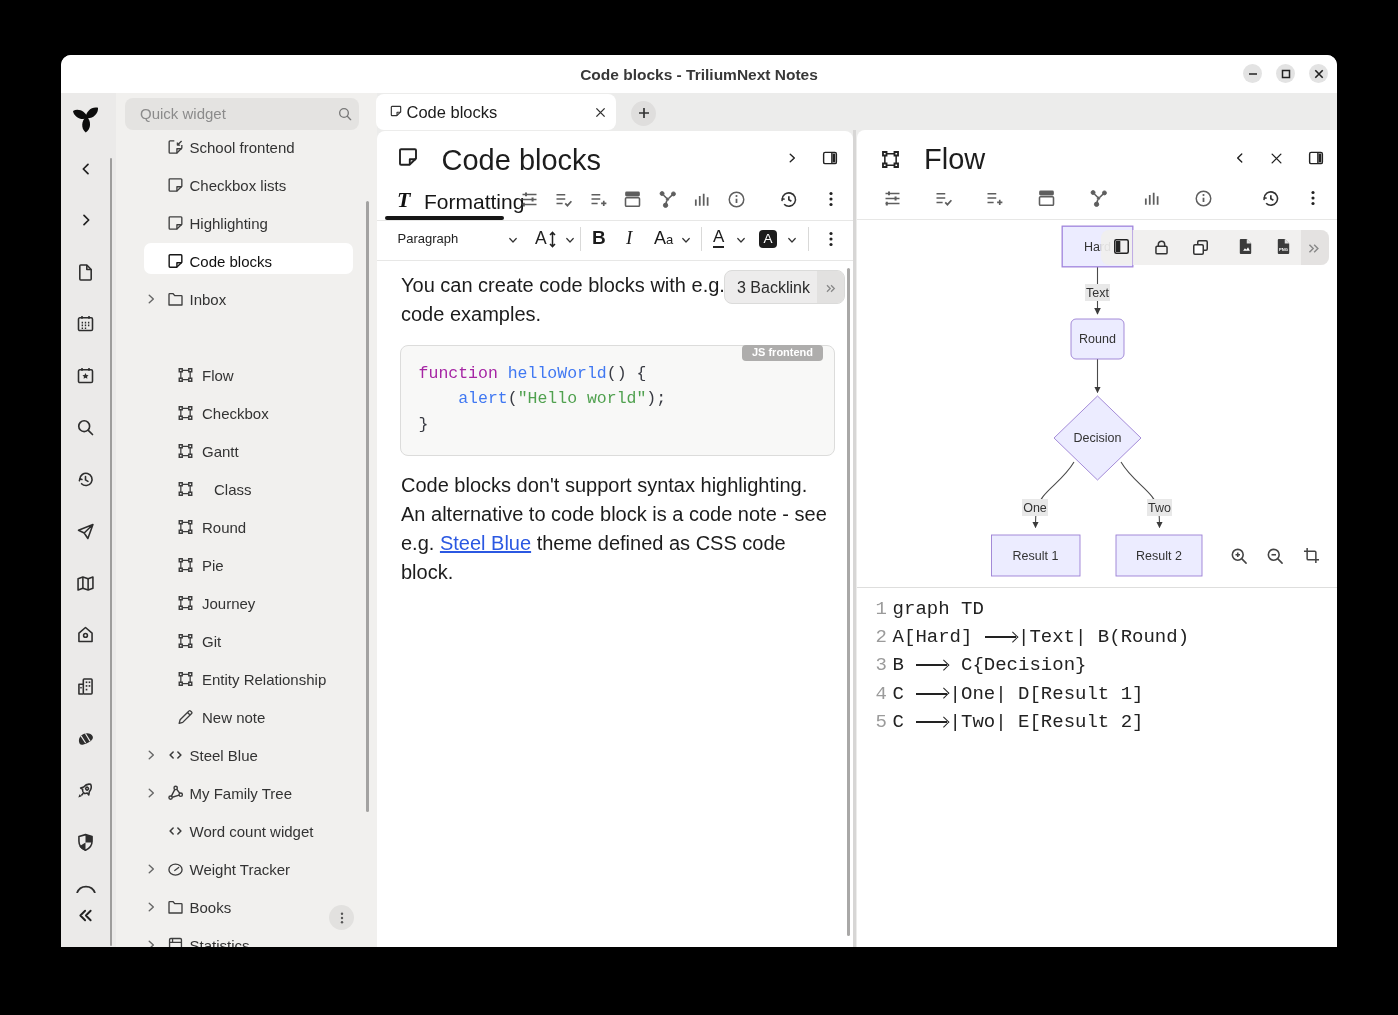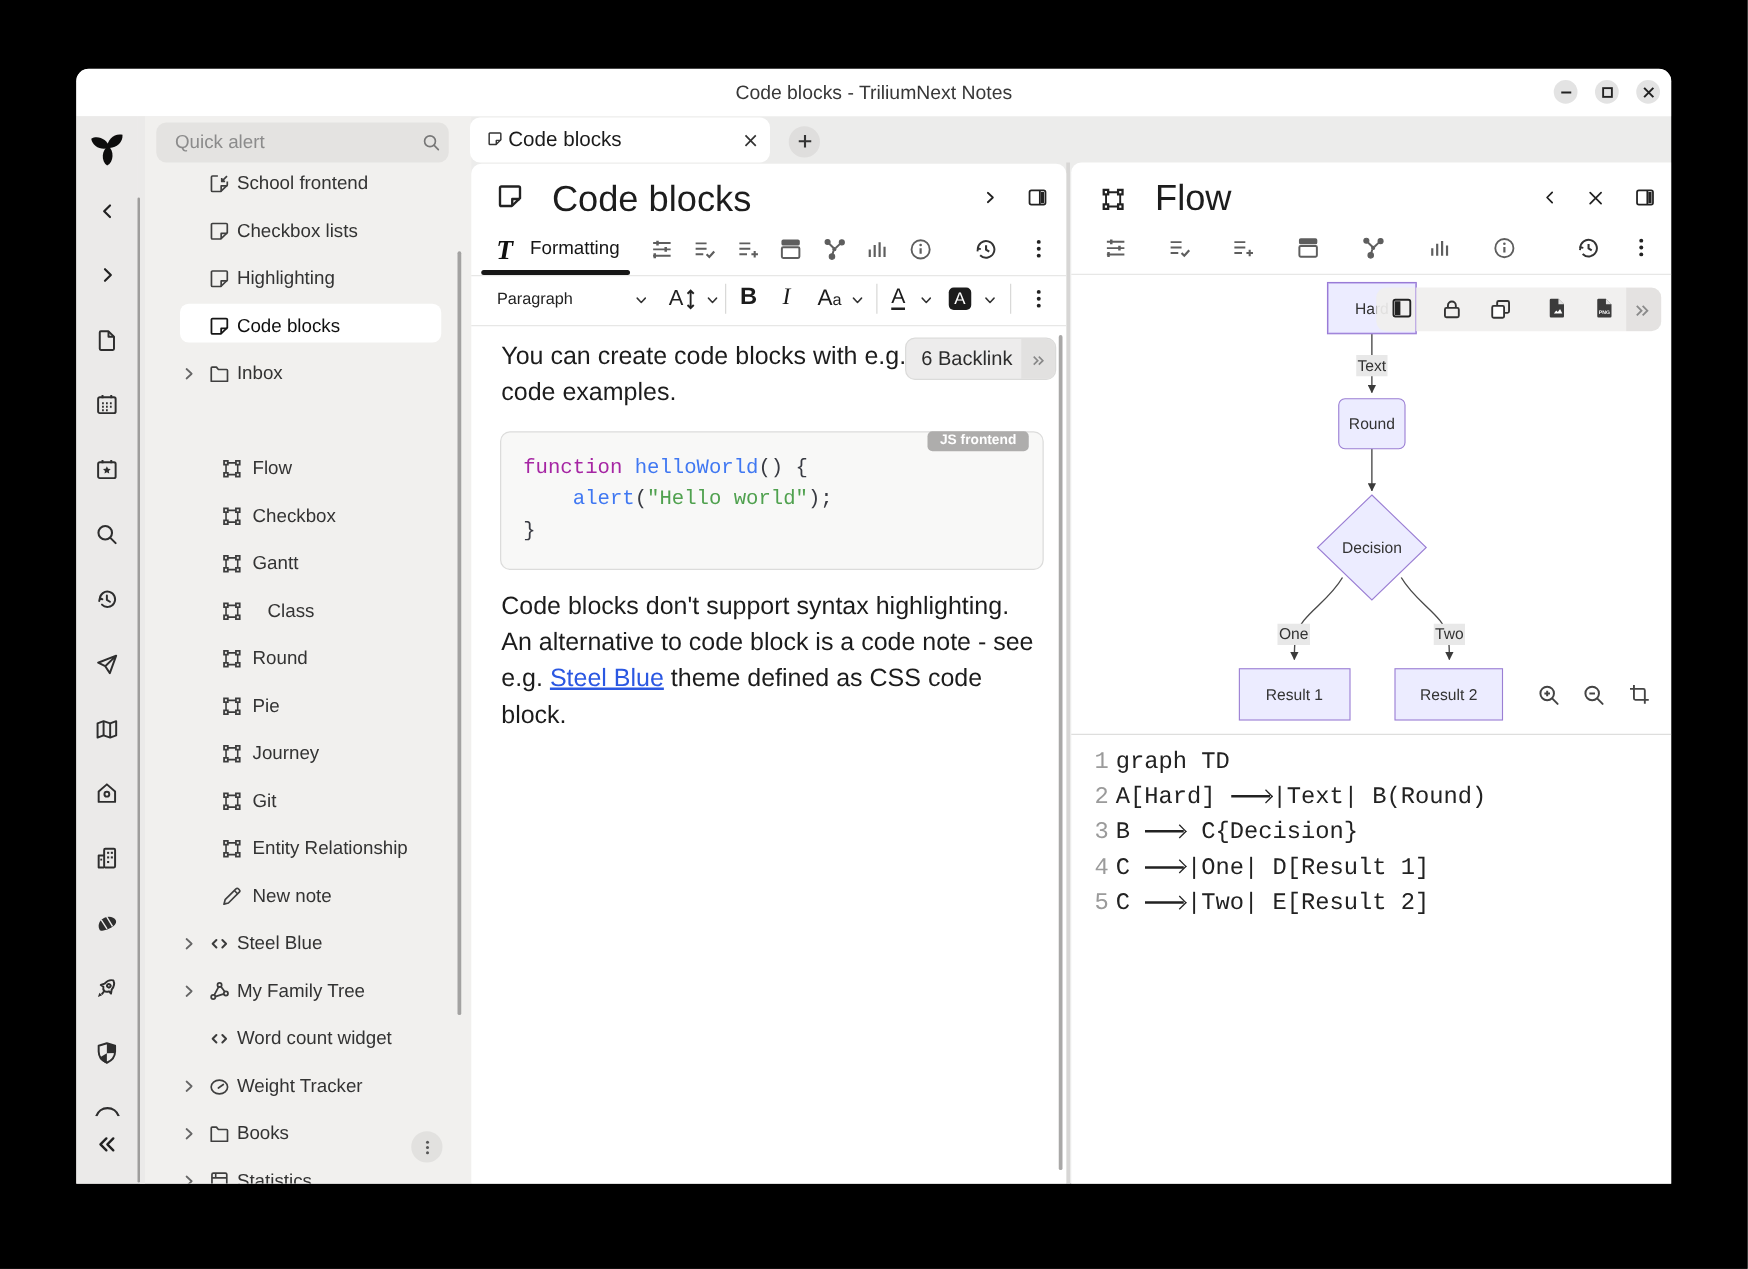--- a/index.html
+++ b/index.html
@@ -3,21 +3,21 @@
 <meta charset="utf-8">
 <style>
 * { margin:0; padding:0; box-sizing:border-box; }
 html,body { width:1398px; height:1015px; background:#000; overflow:hidden; }
 body { font-family:"Liberation Sans", sans-serif; }
 #win { position:absolute; left:61px; top:55px; width:1276px; height:892px;
   background:#ececeb; border-radius:10px 10px 0 0; overflow:hidden; }
 
 #titlebar { position:absolute; left:0; top:0; width:100%; height:38px; background:#fff; }
 #titletext { position:absolute; left:0; top:0; width:100%; height:38px; line-height:39px;
-  text-align:center; font-size:15.5px; font-weight:normal; color:#383838; }
+  text-align:center; font-size:15.5px; font-weight:bold; color:#383838; }
 .winbtn { position:absolute; top:9px; width:19px; height:19px; border-radius:50%;
   background:#e3e3e3; }
 .winbtn svg { position:absolute; left:50%; top:50%; transform:translate(-50%,-50%); }
 
 #launcher { position:absolute; left:0; top:38px; width:49px; height:854px; background:#ebeae9; }
 .lic { position:absolute; left:0; width:49px; display:flex; justify-content:center; color:#3a3a3a; }
 
 #treepane { position:absolute; left:51px; top:38px; width:265px; height:854px; background:#f1f0ee; overflow:hidden; }
 #qsearch { position:absolute; left:13px; top:5px; width:234px; height:32px; background:#e4e3e1;
   border-radius:8px; color:#8b8b8b; font-size:15px; line-height:32px; padding-left:15px; }
@@ -190,21 +190,21 @@
       </div>
     <div class="lic" style="top:813px">
         <svg width="19" height="19" viewBox="0 0 24 24" fill="none" stroke="#222" stroke-width="2.4" stroke-linecap="round" stroke-linejoin="round">
           <path d="M11.5 6l-6 6 6 6M18.5 6l-6 6 6 6"></path>
         </svg>
       </div>
     <div style="position:absolute; left:48.5px; top:65px; width:2.5px; height:788px; background:#9e9d9c; border-radius:2px; z-index:4"></div>
   </div>
   <div style="position:absolute;left:49px;top:38px;width:6px;height:854px;background:#ebeae9;z-index:3"></div>
   <div id="treepane">
-    <div id="qsearch">Quick alert</div>
+    <div id="qsearch">Quick widget</div>
     <svg style="position:absolute;left:225px;top:13px" width="16" height="16" viewBox="0 0 24 24" fill="none" stroke="#777" stroke-width="2">
         <circle cx="10.5" cy="10.5" r="6.5"></circle>
         <path d="M15.5 15.5L20.5 20.5" stroke-linecap="round"></path>
       </svg>
     <div id="selrow"></div>
     <div class="trow" style="top:35px">
         <span class="tic" style="left:54px">
           <svg width="19" height="19" viewBox="0 0 24 24" fill="none" stroke="#3f3f3f" stroke-width="1.7" stroke-linejoin="round">
             <path d="M10.5 4.2H5.1C4.5 4.2 4 4.7 4 5.3v13.4c0 .6.5 1.1 1.1 1.1h8.4L20 13.3V9.6"></path>
             <path d="M13.8 19.8v-5.6H20"></path>
@@ -474,21 +474,21 @@
       </svg>
     <span style="position:absolute;left:444px;top:18px">
         <svg width="18" height="18" viewBox="0 0 24 24" fill="none" stroke="#222" stroke-width="1.9">
           <rect x="3.5" y="4.5" width="17" height="15" rx="2"></rect>
           <path d="M14.5 4.5v15"></path>
           <path d="M15.5 6h3.5v12h-3.5z" fill="#222" stroke="none"></path>
         </svg>
       </span>
 
     <span style="position:absolute;left:20px;top:56px;font-family:'Liberation Serif',serif;font-style:italic;font-weight:bold;font-size:22px;color:#111">T</span>
-    <span style="position:absolute;left:47px;top:59px;font-size:15px;color:#161616">Formatting</span>
+    <span style="position:absolute;left:47px;top:59px;font-size:21px;color:#161616">Formatting</span>
     <span class="icon riba" style="left:142px">
         <svg width="21" height="21" viewBox="0 0 24 24" stroke="#5e5e5e" fill="none" stroke-width="1.7">
           <path d="M4 6.2h16M4 12h16M4 17.8h16"></path>
           <path d="M8 4v4.4M15.5 9.8v4.4M5.5 15.6v4.4" stroke-width="2.3"></path>
         </svg>
       </span>
     <span class="icon riba" style="left:176px">
         <svg width="21" height="21" viewBox="0 0 24 24" stroke="#5e5e5e" fill="none" stroke-width="1.8">
           <path d="M4 6.5h10M4 11.5h10M4 16.5h7"></path>
           <path d="M14 16.5l2.5 2.5 4.5-5" stroke-width="2"></path>
@@ -588,21 +588,21 @@
     <div style="position:absolute;left:23px;top:213.5px;width:434.5px;height:111px;background:#f8f8f7;border:1px solid #dcdcdb;border-radius:8px"></div>
     <div style="position:absolute;left:365px;top:214px;width:81px;height:15.5px;background:#aeadac;border-radius:4px;color:#fff;font-size:11px;font-weight:bold;text-align:center;line-height:15.5px">JS frontend</div>
     <div class="mono" style="position:absolute;left:41.6px;top:229.8px;font-size:16.5px;line-height:25.4px;white-space:pre;color:#383a42"><span style="color:#a626a4">function</span> <span style="color:#4078f2">helloWorld</span>() {
     <span style="color:#4078f2">alert</span>(<span style="color:#50a14f">"Hello world"</span>);
 }</div>
 
     <div style="position:absolute;left:24px;top:340px;font-size:20px;line-height:29px;color:#1c1c1c;width:470px">Code blocks don't support syntax highlighting.<br>An alternative to code block is a code note - see<br>e.g. <span style="color:#2b58e2;text-decoration:underline">Steel Blue</span> theme defined as CSS code<br>block.</div>
 
     <div style="position:absolute;left:347px;top:139px;width:121px;height:34px;background:#edecec;border:1px solid #dbdbda;border-radius:8px;overflow:hidden">
         <div style="position:absolute;right:0;top:0;width:27px;height:34px;background:#e2e1e0"></div>
-        <span style="position:absolute;left:12px;top:0;line-height:33px;font-size:16px;color:#2c2c2c">6 Backlink</span>
+        <span style="position:absolute;left:12px;top:0;line-height:33px;font-size:16px;color:#2c2c2c">3 Backlink</span>
         <svg style="position:absolute;right:7px;top:11px" width="13" height="13" viewBox="0 0 24 24" fill="none" stroke="#888" stroke-width="2.4">
           <path d="M5.5 6l6 6-6 6M13 6l6 6-6 6"></path>
         </svg>
       </div>
 
     <div style="position:absolute;left:469.5px;top:136.5px;width:3px;height:668px;background:#a9a8a7;border-radius:2px"></div>
   </div>
   <div id="rpane">
 
     <span style="position:absolute;left:22px;top:18px">

